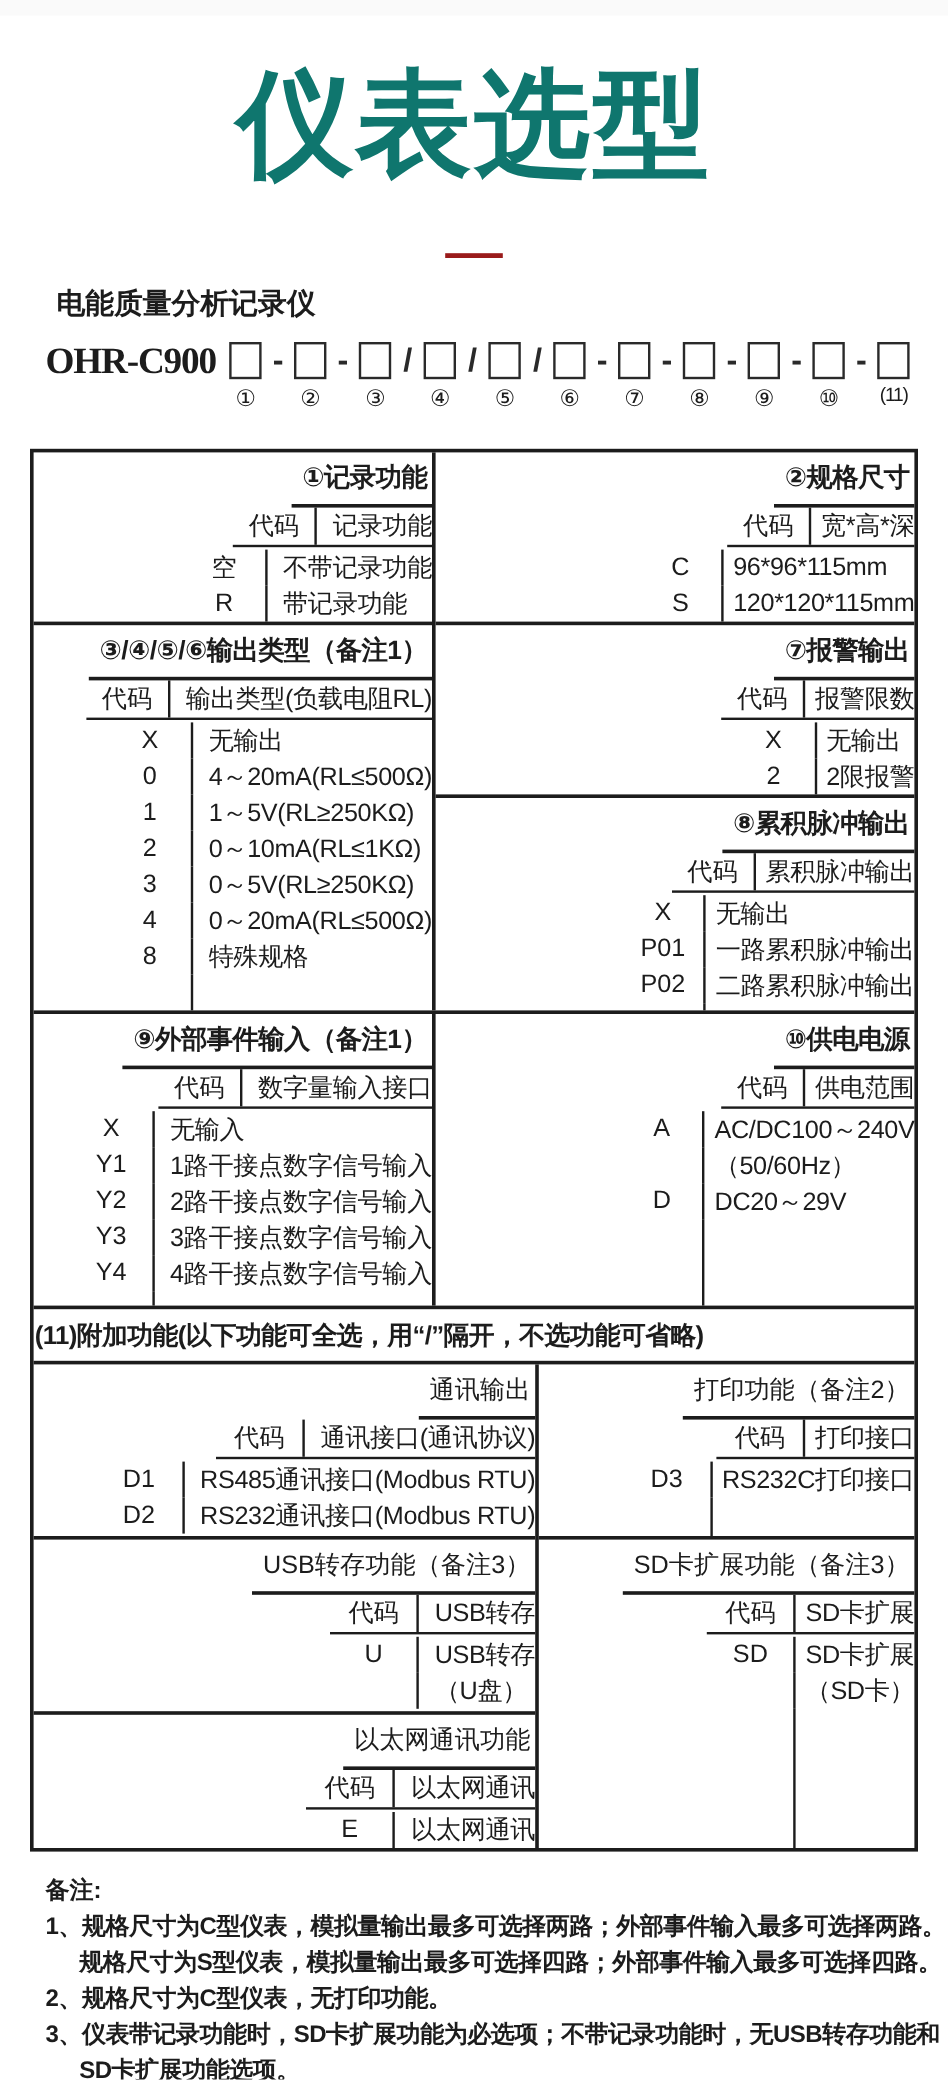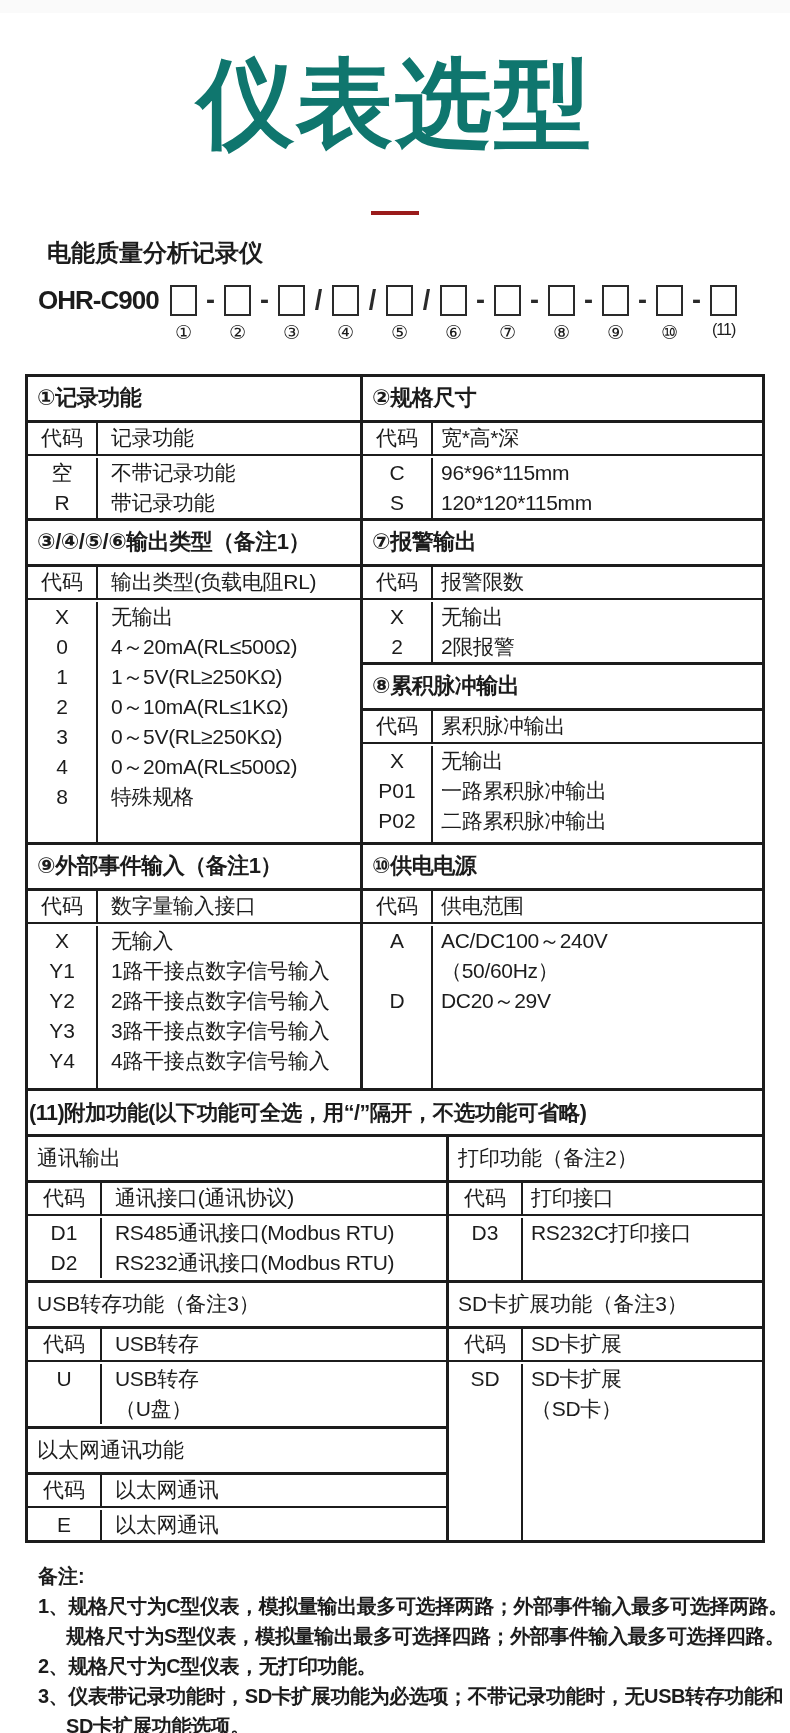--- a/index.html
+++ b/index.html
@@ -11,40 +11,40 @@
   }
   .topbar { height:13px; background:#fafafa; }
   .big-title {
     margin-top:40px; text-align:center;
     font-size:97px; font-weight:900; letter-spacing:2px; color:#0f766e; line-height:1.05;
   }
   .accent-dash { width:48px; height:4px; background:#9a1b1b; margin:56px auto 0 auto; }
   .product-name { margin:22px 0 0 47px; font-size:24px; font-weight:700; }
 
   .model-row { display:flex; align-items:flex-start; margin:16px 0 0 38px; gap:5px; }
-  .model-prefix { font-size:26px; font-weight:700; line-height:31px; letter-spacing:-1px; margin-right:6px; }
+  .model-prefix { font-size:31px; font-weight:700; line-height:31px; letter-spacing:-1px; margin-right:6px;font-family:Liberation Serif, serif; }
   .munit { display:flex; flex-direction:column; align-items:center; width:28px; }
   .mbox { width:27px; height:31px; border:2px solid #2a2a2a; background:#fff; }
   .mnum { font-size:19px; margin-top:5px; color:#1c1c1c; white-space:nowrap; }
   .munit:last-child .mnum { font-size:16px; letter-spacing:-1px; }
   .msep { width:16px; text-align:center; font-size:27px; font-weight:600; line-height:31px; color:#2a2a2a; }
 
   .tbl { margin:30px 25px 0 25px; border:3px solid #1c1c1c; }
   .grp { display:flex; align-items:stretch; }
   .grp + .grp { border-top:3px solid #1c1c1c; }
   .grp1 { min-height:465px; }
   .grp2 { min-height:246px; }
   .grp3 { display:block; }
   .half { display:flex; flex-direction:column; }
   .hl { border-right:3px solid #1c1c1c; }
   .grp1 .hl, .grp2 .hl { width:335px; }
   .grp3 .hl { width:421px; }
   .hr { flex:1; }
 
-  .sec { display:flex; flex-direction:column; }
+  .sec { display:flex; flex-direction:column;align-items:flex-end; }
   .sec + .sec { border-top:3px solid #1c1c1c; }
   .sec-title {
     min-height:46px; display:flex; align-items:center; padding:2px 4px 2px 9px;
     font-size:22px; font-weight:700; border-bottom:3px solid #1c1c1c; letter-spacing:-0.5px;
   }
   .grp3 .sec-title { font-weight:400; font-size:21px; letter-spacing:0; }
   .g3hdr {
     min-height:46px; display:flex; align-items:center; padding-left:1px;
     font-size:21.5px; font-weight:700; border-bottom:3px solid #1c1c1c; letter-spacing:-0.5px;
   }

